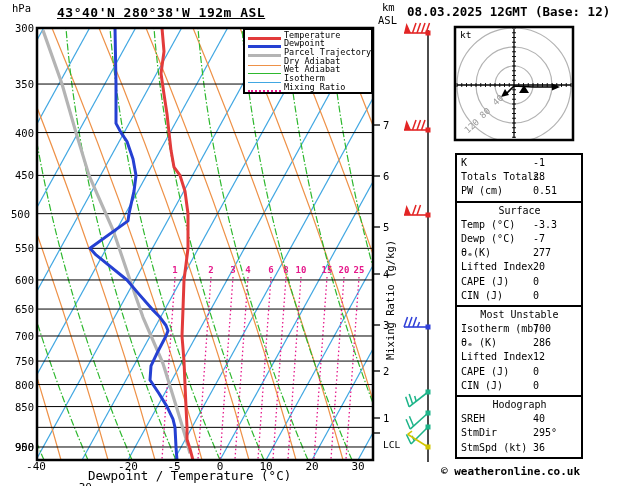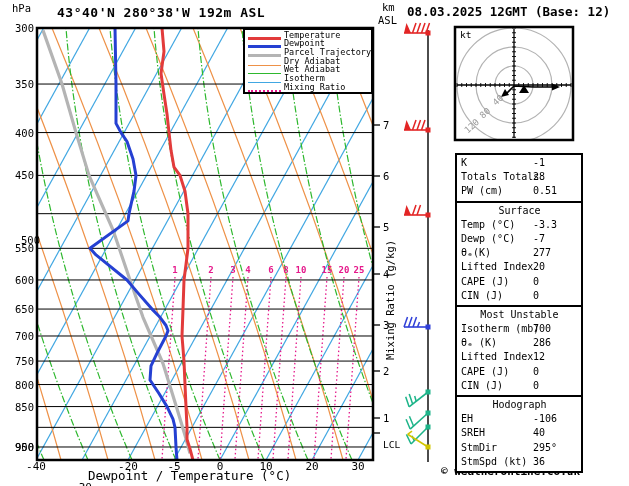--- a/index.html
+++ b/index.html
@@ -275,21 +275,21 @@
           <path d="M506 94 L514 86 L533 87 L552 87" fill="none" stroke="#000" stroke-width="1.6"></path>
           <polygon points="552,83.5 560,87 552,90.5" fill="#000"></polygon>
           <polygon points="509,95 501,97 505,89" fill="#000"></polygon>
           <polygon points="519,93 529,93 524,85" fill="#000"></polygon>
         </g>
         <rect x="455" y="27" width="118" height="113" fill="none" stroke="#000" stroke-width="2.5"></rect>
       </g>
     </svg>
 
   <div class="lbl unit" style="left:12px;top:3px;">hPa</div>
-  <div class="lbl title" style="left:57px;top:6px;">43°40'N 280°38'W 192m ASL</div>
+  <div class="lbl title" style="left:57px;top:6px;text-decoration:underline;">43°40'N 280°38'W 192m ASL</div>
   <div class="lbl unit" style="left:382px;top:2px;">km</div>
   <div class="lbl unit" style="left:378px;top:15px;">ASL</div>
   <div class="lbl datetime" style="left:407px;top:6px;">08.03.2025 12GMT (Base: 12)</div>
 
   <div class="legend" id="legend">
       <div class="lrow">
         <span class="lsample" style="border-top: 3.5px solid rgb(226, 59, 59);"></span>
         <span class="ltext">Temperature</span>
       </div>
       <div class="lrow">
@@ -316,21 +316,21 @@
         <span class="lsample" style="border-top: 2px dotted rgb(229, 25, 139);"></span>
         <span class="ltext">Mixing Ratio</span>
       </div>
     </div>
 
   <div id="labels">
       <div class="lbl ptick" style="left: 6px; top: 23px;">300</div>
       <div class="lbl ptick" style="left: 6px; top: 79.0338px;">350</div>
       <div class="lbl ptick" style="left: 6px; top: 127.572px;">400</div>
       <div class="lbl ptick" style="left: 6px; top: 170.387px;">450</div>
-      <div class="lbl ptick" style="left: 12px; top: 208.685px; margin-top: 26px;">500</div>
+      <div class="lbl ptick" style="left: 2px; top: 208.685px;">500</div>
       <div class="lbl ptick" style="left: 6px; top: 243.33px;">550</div>
       <div class="lbl ptick" style="left: 6px; top: 274.959px;">600</div>
       <div class="lbl ptick" style="left: 6px; top: 304.055px;">650</div>
       <div class="lbl ptick" style="left: 6px; top: 330.993px;">700</div>
       <div class="lbl ptick" style="left: 6px; top: 356.072px;">750</div>
       <div class="lbl ptick" style="left: 6px; top: 379.531px;">800</div>
       <div class="lbl ptick" style="left: 6px; top: 401.568px;">850</div>
       <div class="lbl ptick" style="left: 6px; top: 422.346px; margin-top: 20px;">900</div>
       <div class="lbl ptick" style="left: 6px; top: 441.999px;">950</div>
       <div class="lbl ttick" style="left: 19px; top: 461px;">-40</div>
@@ -387,21 +387,20 @@
       <div class="tbox">
         <div class="ttitle">Most Unstable</div>
         <div class="trow"><span>Isotherm (mb)</span><span class="val">700</span></div>
         <div class="trow"><span>θₑ (K)</span><span class="val">286</span></div>
         <div class="trow"><span>Lifted Index</span><span class="val">12</span></div>
         <div class="trow"><span>CAPE (J)</span><span class="val">0</span></div>
         <div class="trow"><span>CIN (J)</span><span class="val">0</span></div>
       </div>
       <div class="tbox">
         <div class="ttitle">Hodograph</div>
-        <div class="trow"><span>EH</span><span class="val">-106</span></div>
         <div class="trow"><span>SREH</span><span class="val">40</span></div>
         <div class="trow"><span>StmDir</span><span class="val">295°</span></div>
         <div class="trow"><span>StmSpd (kt)</span><span class="val">36</span></div>
       </div>
     </div>
 
   <div class="lbl copy" style="left:441px;top:466px;">© weatheronline.co.uk</div>
 </div>
 
 </body></html>

